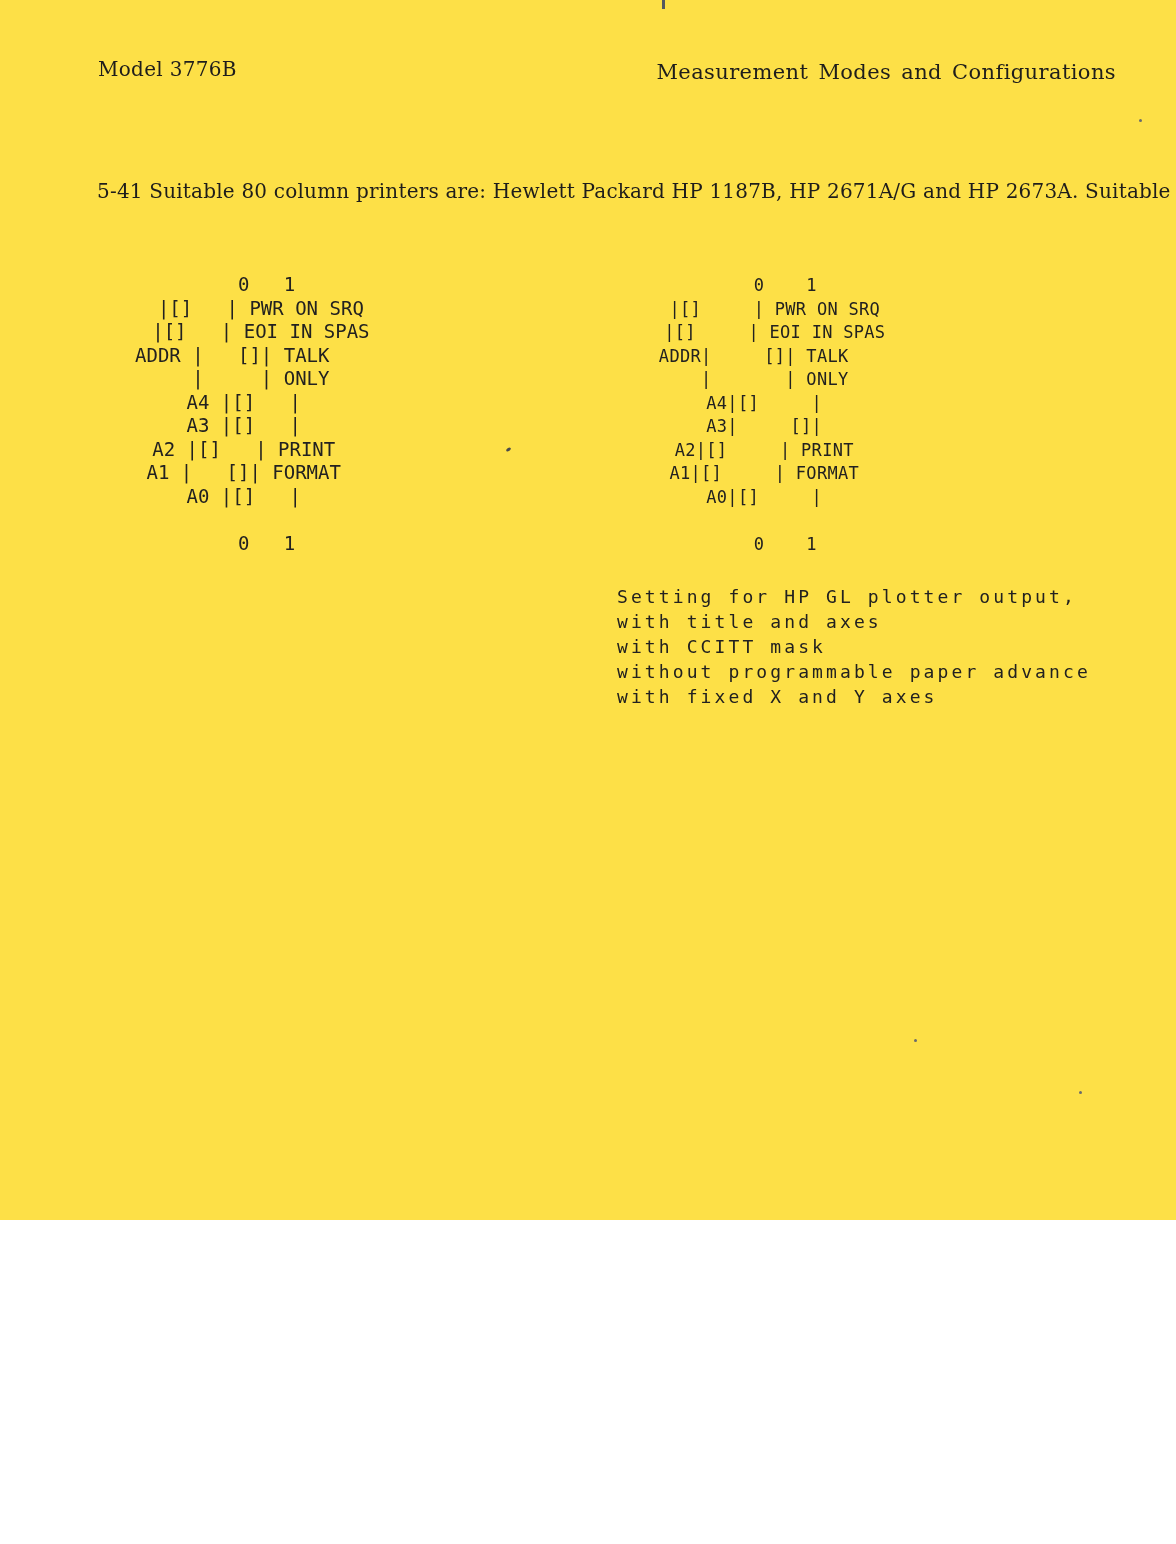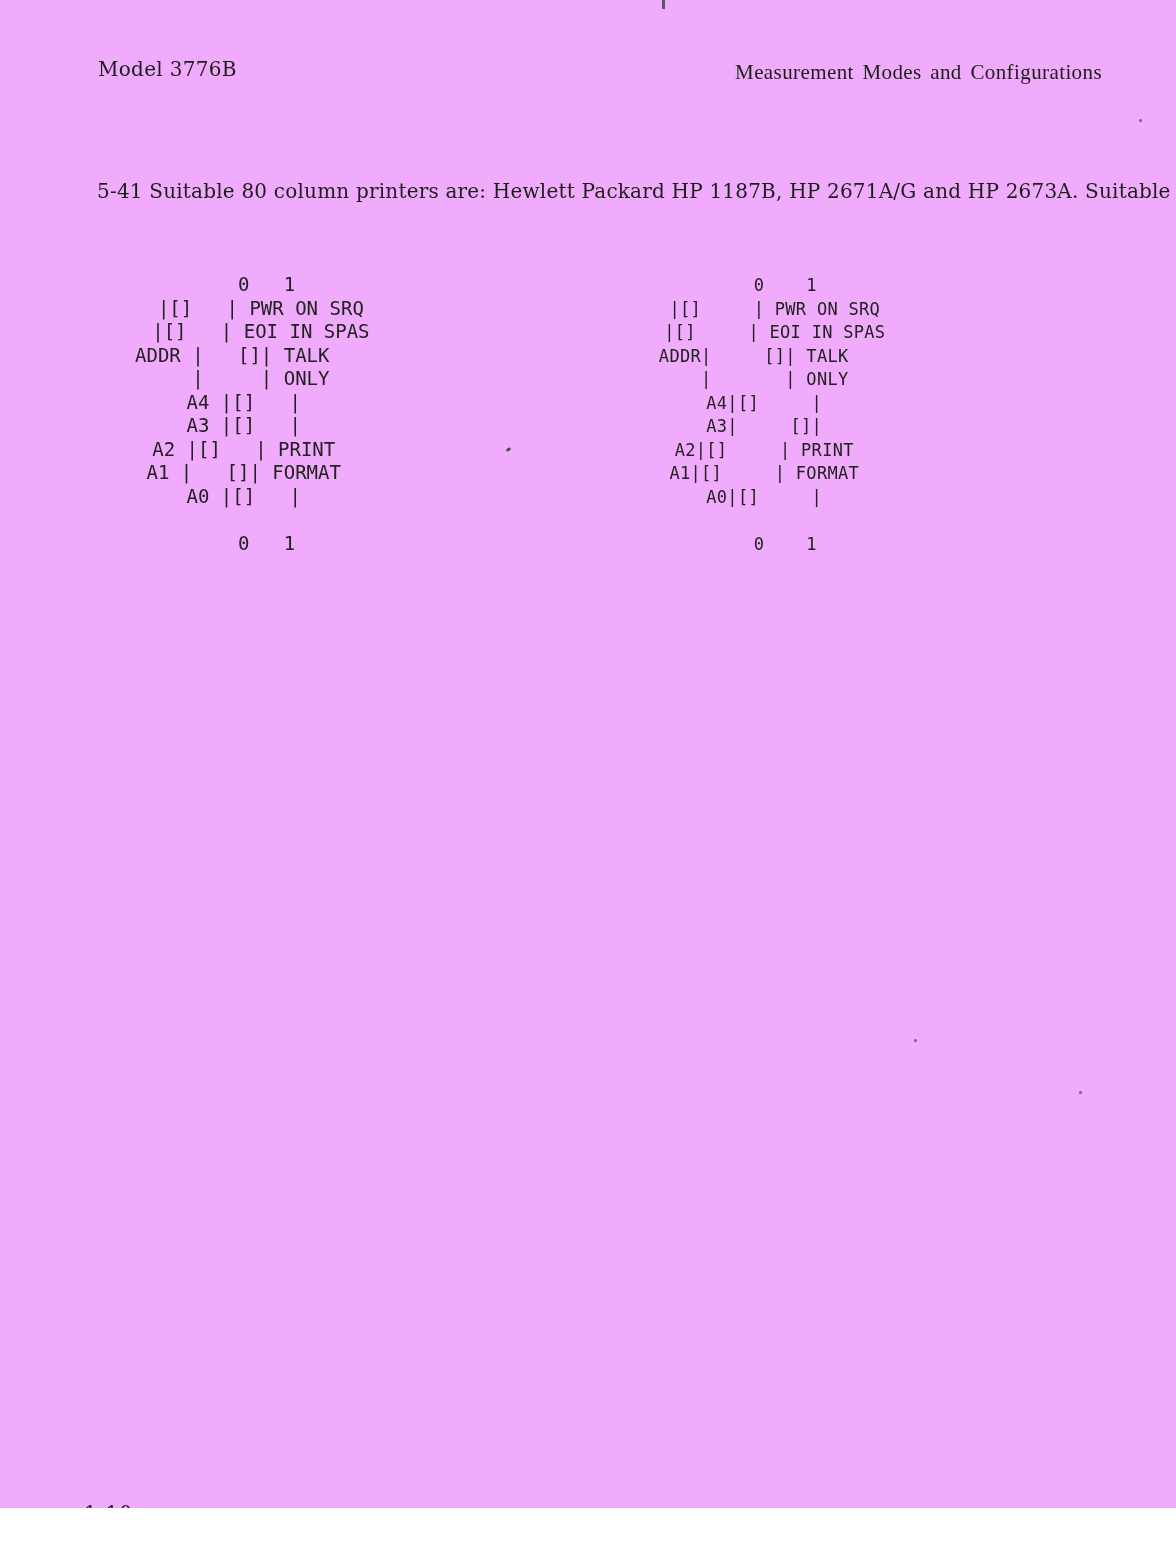--- a/index.html
+++ b/index.html
@@ -3,45 +3,44 @@
 <meta charset="utf-8">
 <style>
   html, body {
     margin: 0;
     padding: 0;
     background: #ffffff;
   }
   .page {
     position: relative;
     width: 1176px;
-    height: 1508px;
-    background: #f0abfc;
+    height: 1220px;
+    background: #fde047;
     overflow: hidden;
     color: #1e1d1b;
   }
   .serif {
     font-family: "DejaVu Serif", "Liberation Serif", serif;
   }
   .hdr-left {
     position: absolute;
     left: 98px;
     top: 57px;
     font-size: 20px;
     letter-spacing: 0.3px;
     white-space: nowrap;
   }
   .hdr-right {
     position: absolute;
-    right: 74px;
+    right: 60px;
     top: 60px;
     font-size: 21px;
     letter-spacing: 0.4px;
     word-spacing: 3px;
     white-space: nowrap;
-    font-family: Liberation Serif, serif;
   }
   .para {
     position: absolute;
     left: 97px;
     top: 176px;
     font-size: 20px;
     line-height: 31px;
     letter-spacing: 0.2px;
   }
   .pline { white-space: nowrap; }
@@ -134,20 +133,25 @@
     |       | ONLY
   A4|[]     |
   A3|     []|
   A2|[]     | PRINT
   A1|[]     | FORMAT
   A0|[]     |
 
       0    1</pre>
 
 
+  <div class="cap cap-right">Setting for HP GL plotter output,
+with title and axes
+with CCITT mask
+without programmable paper advance
+with fixed X and Y axes</div>
 
   <div class="pagenum serif">1-10</div>
 
   <div class="speck speck-tick"></div>
   <div class="speck speck-tr"></div>
   <div class="speck speck-comma"></div>
   <div class="speck speck-mid"></div>
   <div class="speck speck-br"></div>
 
 </div>

